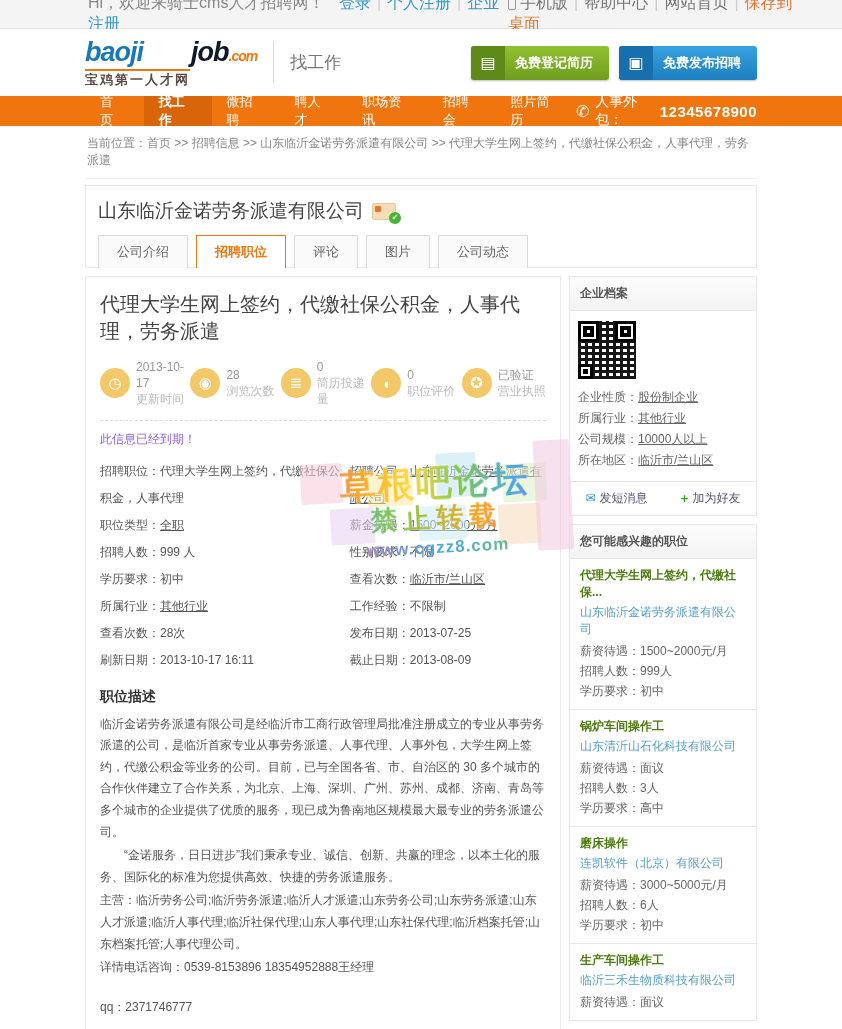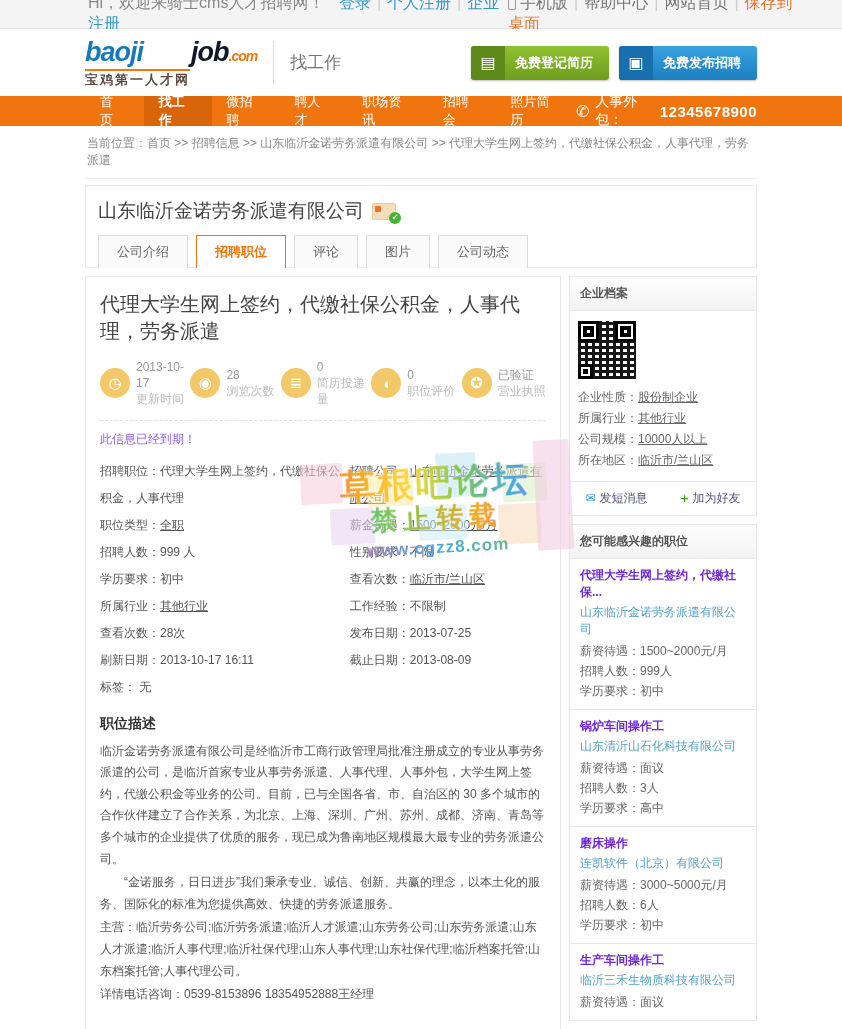--- a/index.html
+++ b/index.html
@@ -92,21 +92,21 @@
   .qr .f3 { position:absolute; left:0; bottom:0; }
   .profile-list { line-height:21px; color:#666; }
   .profile-list .fval { text-decoration:underline; cursor:pointer; }
   .profile-actions { border-top:1px solid #e8e8e8; display:flex; }
   .pact { flex:1; text-align:center; padding:8px 0; color:#557; cursor:pointer; }
   .pact .env { color:#2a96d8; margin-right:4px; }
   .pact .pls { color:#2ea313; font-weight:bold; margin-right:2px; }
 
   .sjob { padding:8px 10px; border-bottom:1px solid #e8e8e8; }
   .sjob:last-child { border-bottom:none; }
-  .sjob-title { color:#6d28d9; font-weight:bold; cursor:pointer; }
+  .sjob-title { color:#4d7c0f; font-weight:bold; cursor:pointer; }
   .sjob-co { color:#54a0c8; margin:3px 0; cursor:pointer; }
   .sjob-line { color:#666; line-height:20px; }
 
   
   .wm-center { position:absolute; left:308px; top:462px; width:256px; text-align:center; transform:rotate(-3deg); pointer-events:none; z-index:40; line-height:1.15; }
   .wm-center .blocks span { position:absolute; opacity:.55; border-radius:2px; z-index:0; }
   .wm1 { font-weight:bold; font-size:36px; letter-spacing:2px; background:linear-gradient(90deg,#e86aa0,#f5a623,#ffd93d,#7ec850,#4aa8e0,#b06ad0); -webkit-background-clip:text; background-clip:text; color:transparent; filter:drop-shadow(0 0 1px rgba(255,255,255,.9)); position:relative; z-index:1; }
   .wm2 { font-weight:bold; font-size:27px; letter-spacing:6px; background:linear-gradient(90deg,#4aa8e0,#7ec850,#f5a623,#e86aa0); -webkit-background-clip:text; background-clip:text; color:transparent; filter:drop-shadow(0 0 1px rgba(255,255,255,.9)); position:relative; z-index:1; }
   .wm3 { font-weight:bold; font-size:17px; letter-spacing:1px; background:linear-gradient(90deg,#e86aa0,#4aa8e0,#7ec850); -webkit-background-clip:text; background-clip:text; color:transparent; position:relative; z-index:1; margin-top:4px; }
 </style>
@@ -217,21 +217,20 @@
 
         <div class="fields">
           <div class="fcol fcol-l">
             <div><span>招聘职位：</span><span class="fval">代理大学生网上签约，代缴社保公积金，人事代理</span></div>
             <div><span>职位类型：</span><span class="fval link">全职</span></div>
             <div><span>招聘人数：</span><span class="fval">999 人</span></div>
             <div><span>学历要求：</span><span class="fval">初中</span></div>
             <div><span>所属行业：</span><span class="fval link">其他行业</span></div>
             <div><span>查看次数：</span><span class="fval">28次</span></div>
             <div><span>刷新日期：</span><span class="fval">2013-10-17 16:11</span></div>
-            <div><span>标签：</span> <span class="fval">无</span></div>
           </div>
           <div class="fcol fcol-r">
             <div><span>招聘公司：</span><span class="fval link">山东临沂金诺劳务派遣有限公司</span></div>
             <div><span>薪金待遇：</span><span class="fval link">1500~2000元/月</span></div>
             <div><span>性别要求：</span><span class="fval">不限</span></div>
             <div><span>查看次数：</span><span class="fval link">临沂市/兰山区</span></div>
             <div><span>工作经验：</span><span class="fval">不限制</span></div>
             <div><span>发布日期：</span><span class="fval">2013-07-25</span></div>
             <div><span>截止日期：</span><span class="fval">2013-08-09</span></div>
           </div>

